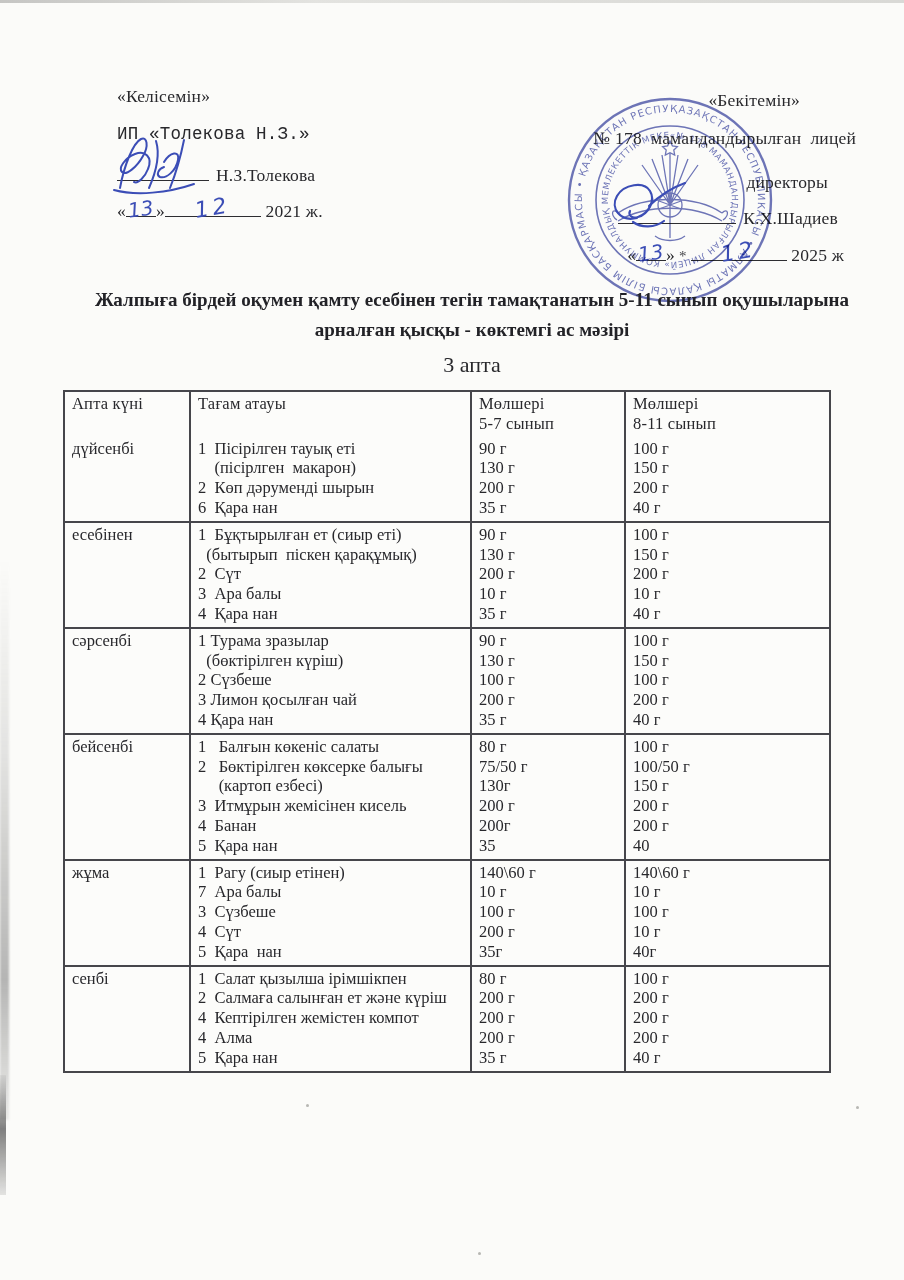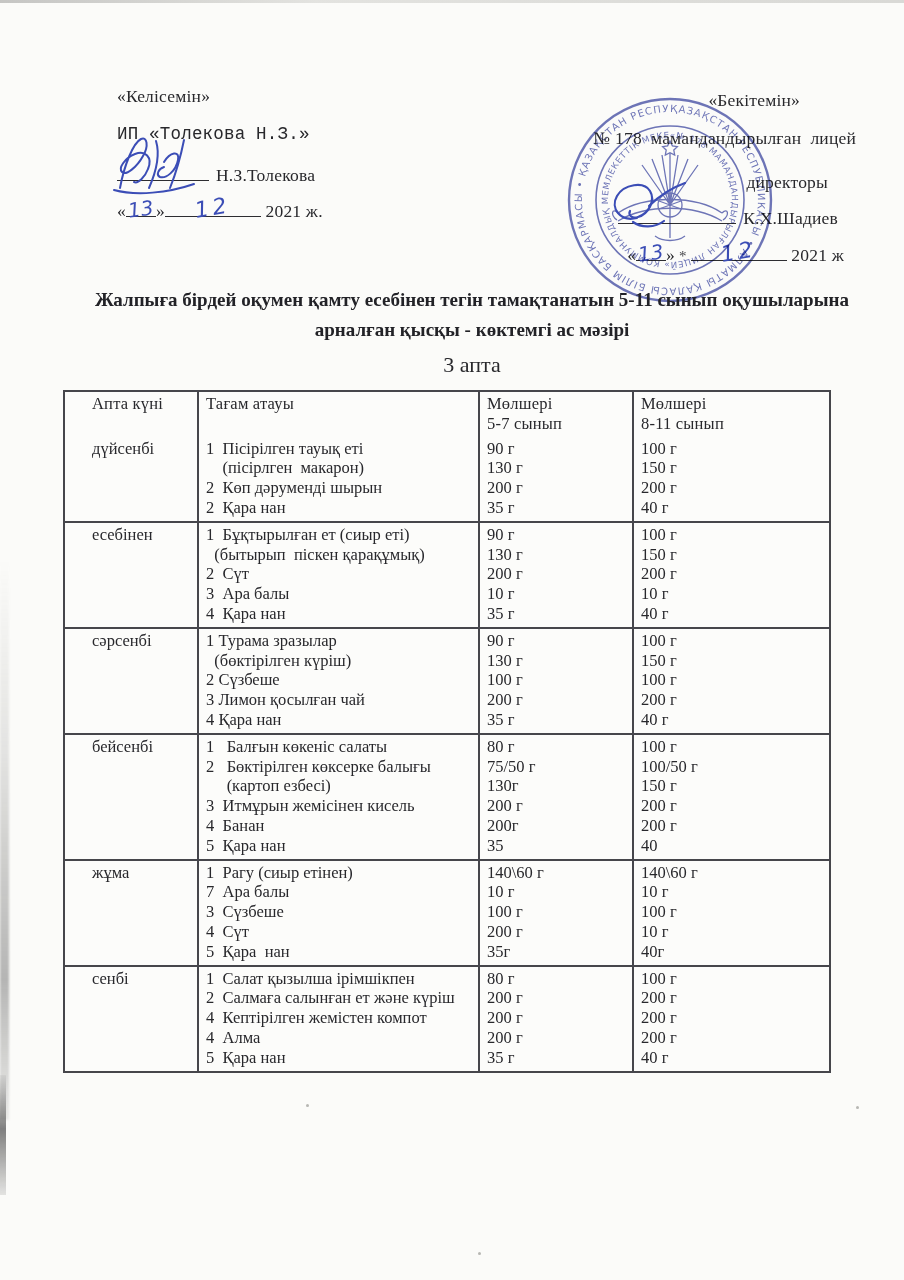--- a/index.html
+++ b/index.html
@@ -48,21 +48,21 @@
   .title-wrap { position:absolute; left:92px; right:52px; top:285px; text-align:center;
     font-size:19px; line-height:30px; color:#222227;font-weight:bold; }
   .week { position:absolute; left:92px; right:52px; top:352px; text-align:center; font-size:22px; }
 
   
   .menu-table { position:absolute; left:63px; top:390px; width:768px;
     border:2px solid #46464b; box-sizing:border-box; background:rgba(255,255,255,.25); }
   .t-row { display:flex; border-top:2px solid #46464b; }
   .t-row:first-child { border-top:none; }
   .cell { box-sizing:border-box; padding:2px 6px 3px 7px; font-size:16.5px; line-height:19.8px; }
-  .c1 { width:112px;margin-left:20px; }
+  .c1 { width:124px; }
   .c2 { width:281px; border-left:2px solid #46464b; }
   .c3 { width:154px; border-left:2px solid #46464b; }
   .c4 { flex:1;      border-left:2px solid #46464b; }
   .cell-line { white-space:pre-wrap; }
   .t-head .cell-line { letter-spacing:.2px; }
 </style>
 </head>
 <body>
 
 <div class="page">
@@ -76,21 +76,21 @@
 
   <div class="hl" style="left:117px; top:86px;">«Келісемін»</div>
   <div class="hl" style="left:117px; top:124px;font-family:Liberation Mono, monospace;">ИП «Толекова Н.З.»</div>
   <div class="hl" style="left:117px; top:165px;"><span class="ul u-sig"></span><span>Н.З.Толекова</span></div>
   <div class="hl" style="left:117px; top:201px;">«<span class="ul u-day"><span class="hw hw-day">13</span></span>»<span class="ul u-month"><span class="hw hw-month">12</span></span> <span>2021 ж.</span></div>
 
   <div class="hl hr" style="right:104px; top:90px;">«Бекітемін»</div>
   <div class="hl hr" style="right:48px; top:128px;margin-left:16px;">№ 178  мамандандырылған  лицей</div>
   <div class="hl hr" style="right:76px; top:172px;">директоры</div>
   <div class="hl hr" style="right:66px; top:208px;"><span class="ul u-sig-r"></span><span>К.Х.Шадиев</span></div>
-  <div class="hl hr" style="right:60px; top:245px;">«<span class="ul u-day"><span class="hw hw-day">13</span></span>»<span class="star">*</span><span class="ul u-month"><span class="hw hw-month">12</span></span> <span>2021 ж</span></div>
+  <div class="hl hr" style="right:60px; top:245px;">«<span class="ul u-day"><span class="hw hw-day">13</span></span>»<span class="star">*</span><span class="ul u-month"><span class="hw hw-month">12</span></span> <span>2025 ж</span></div>
 
   <svg class="stamp-svg" style="left:563px; top:93px;" width="214" height="214" viewBox="0 0 214 214">
     <g fill="none" stroke="#4f58ac">
       <circle cx="107" cy="107" r="101" stroke-width="2.4"></circle>
       <circle cx="107" cy="107" r="74" stroke-width="1.6"></circle>
 
       <g stroke-width="1.3">
         <path d="M107,112 L79,72 M107,112 L89,66 M107,112 L99,62 M107,112 L107,60 M107,112 L115,62 M107,112 L125,66 M107,112 L135,72"></path>
         <circle cx="107" cy="112" r="12"></circle>
         <path d="M96,108 L118,116 M96,116 L118,108 M107,100 L107,124"></path>
@@ -151,21 +151,21 @@
         <div class="cell-line">8-11 сынып</div>
       </div>
     </div>
     <div>
   <div class="t-row">
     <div class="cell c1">дүйсенбі</div>
     <div class="cell c2">
             <div class="cell-line">1  Пісірілген тауық еті</div>
             <div class="cell-line">    (пісірлген  макарон)</div>
             <div class="cell-line">2  Көп дәруменді шырын</div>
-            <div class="cell-line">2  Қара нан</div>
+            <div class="cell-line">6  Қара нан</div>
           </div>
     <div class="cell c3">
             <div class="cell-line">90 г</div>
             <div class="cell-line">130 г</div>
             <div class="cell-line">200 г</div>
             <div class="cell-line">35 г</div>
           </div>
     <div class="cell c4">
             <div class="cell-line">100 г</div>
             <div class="cell-line">150 г</div>

